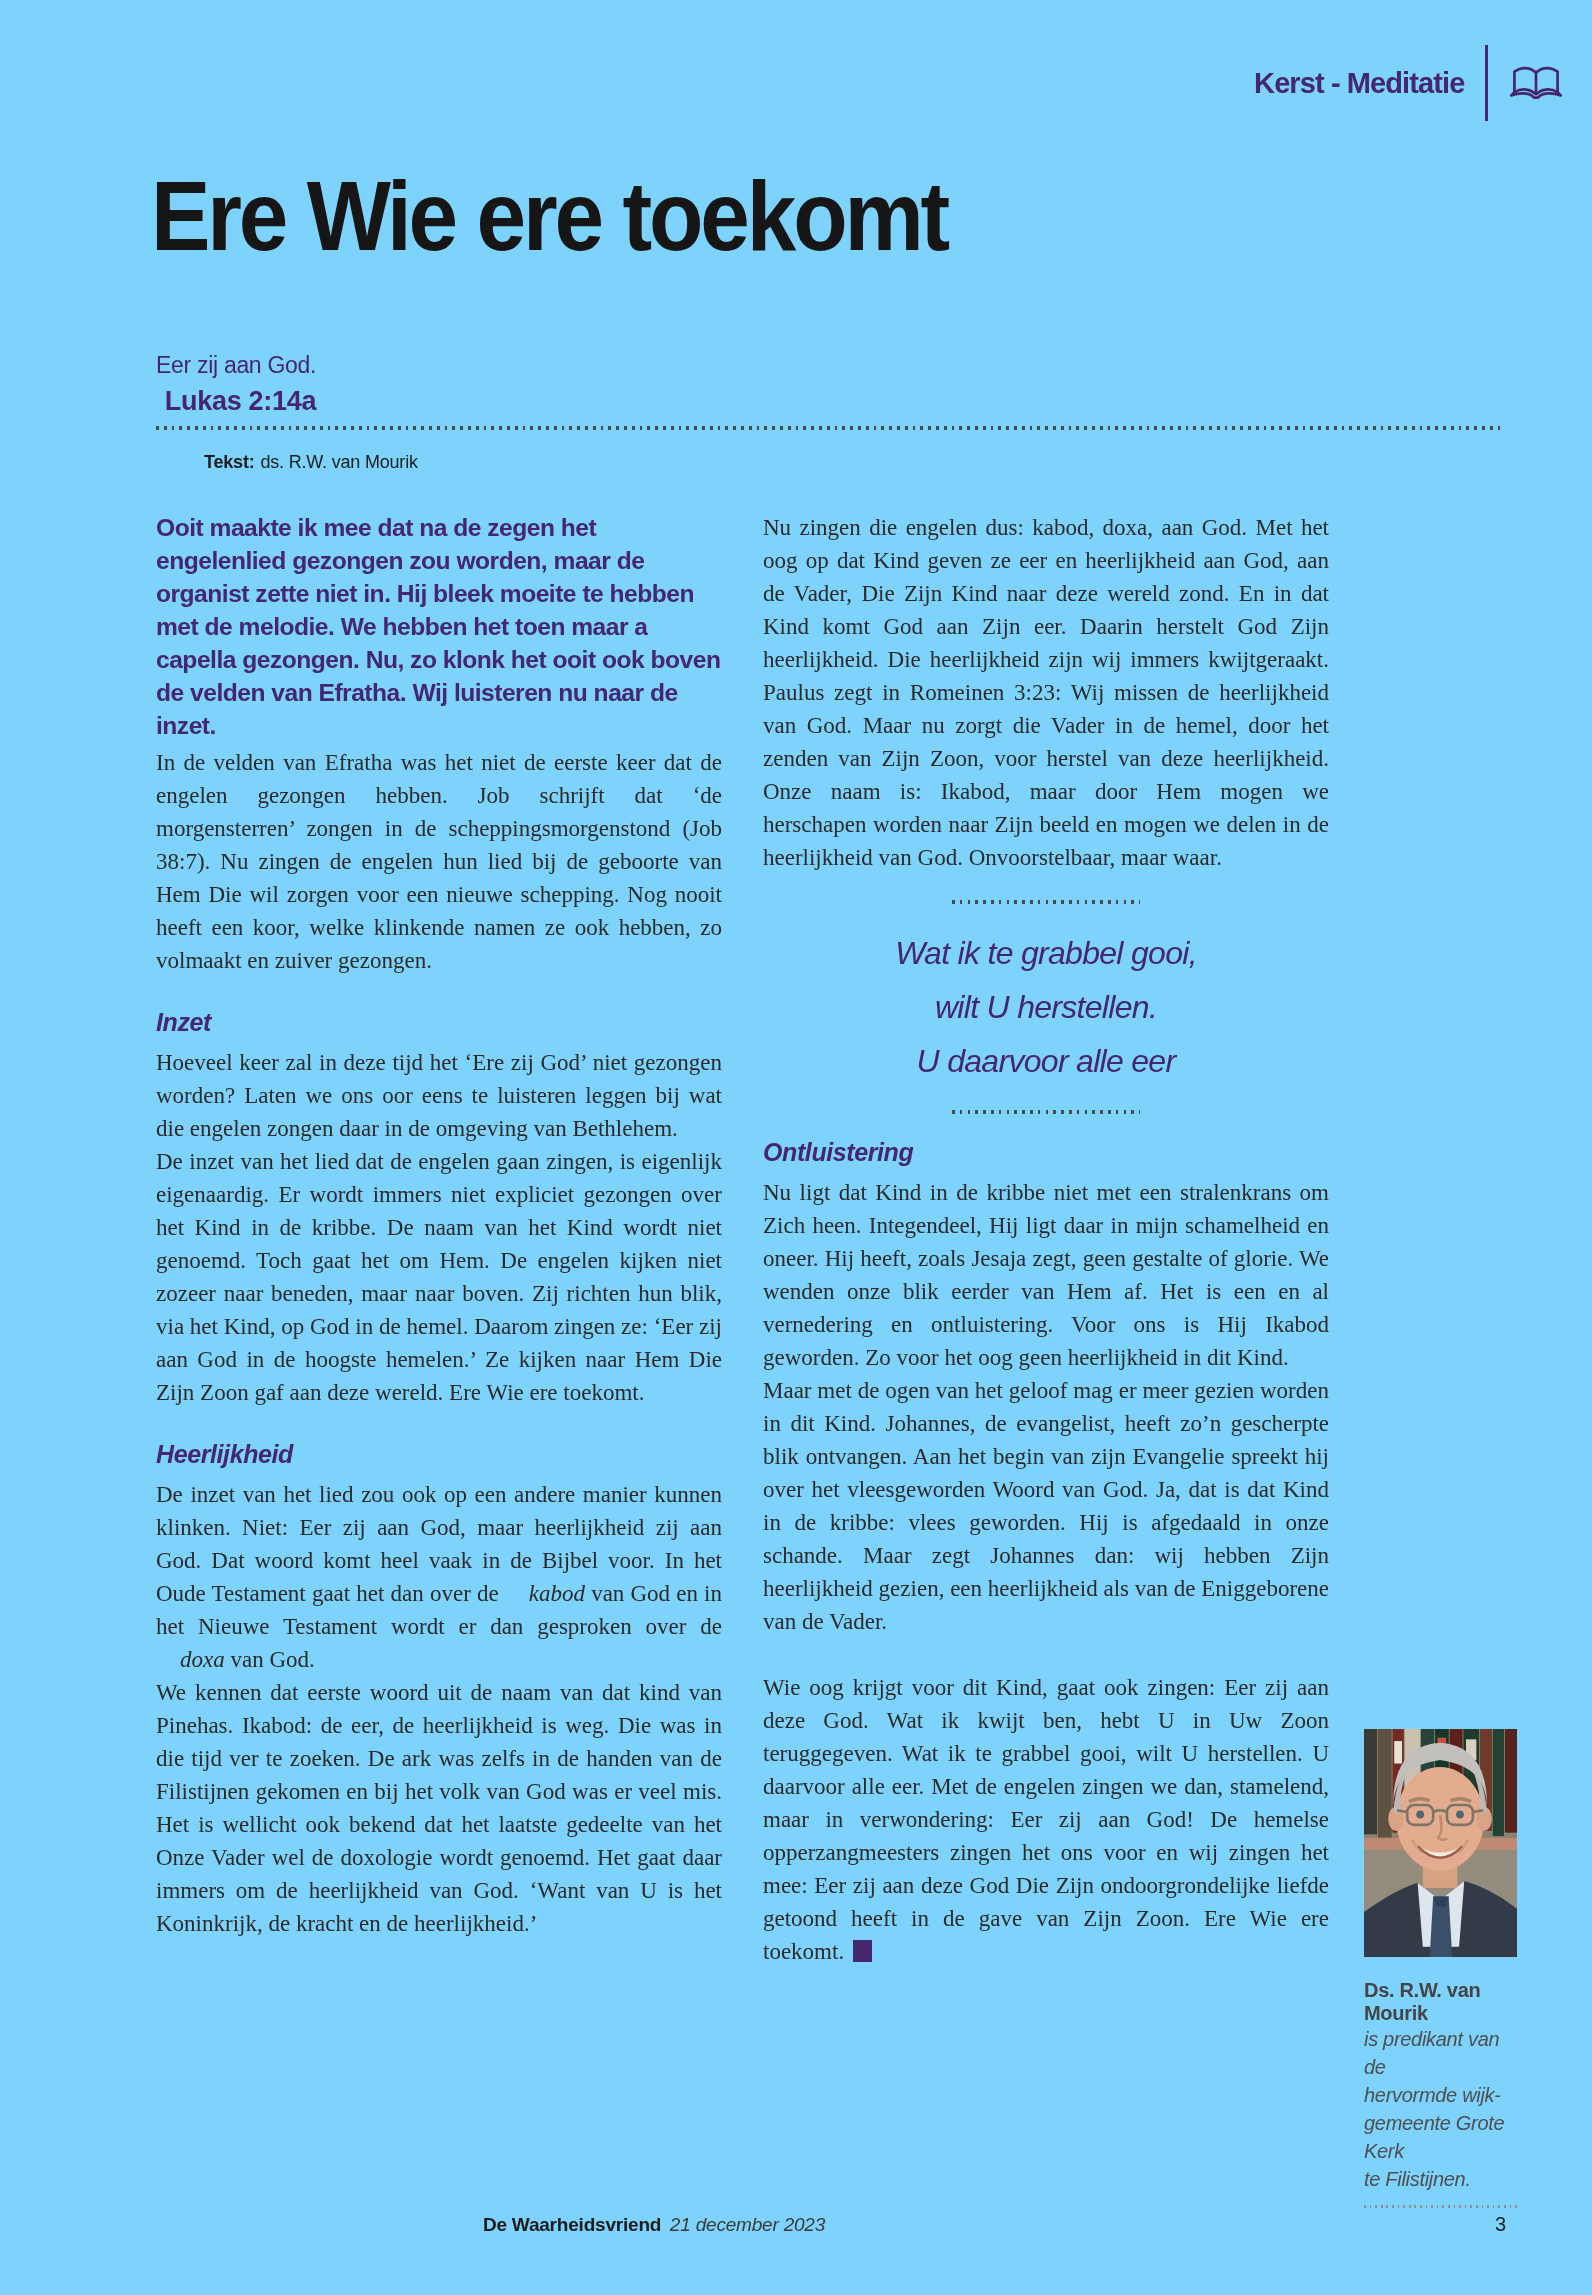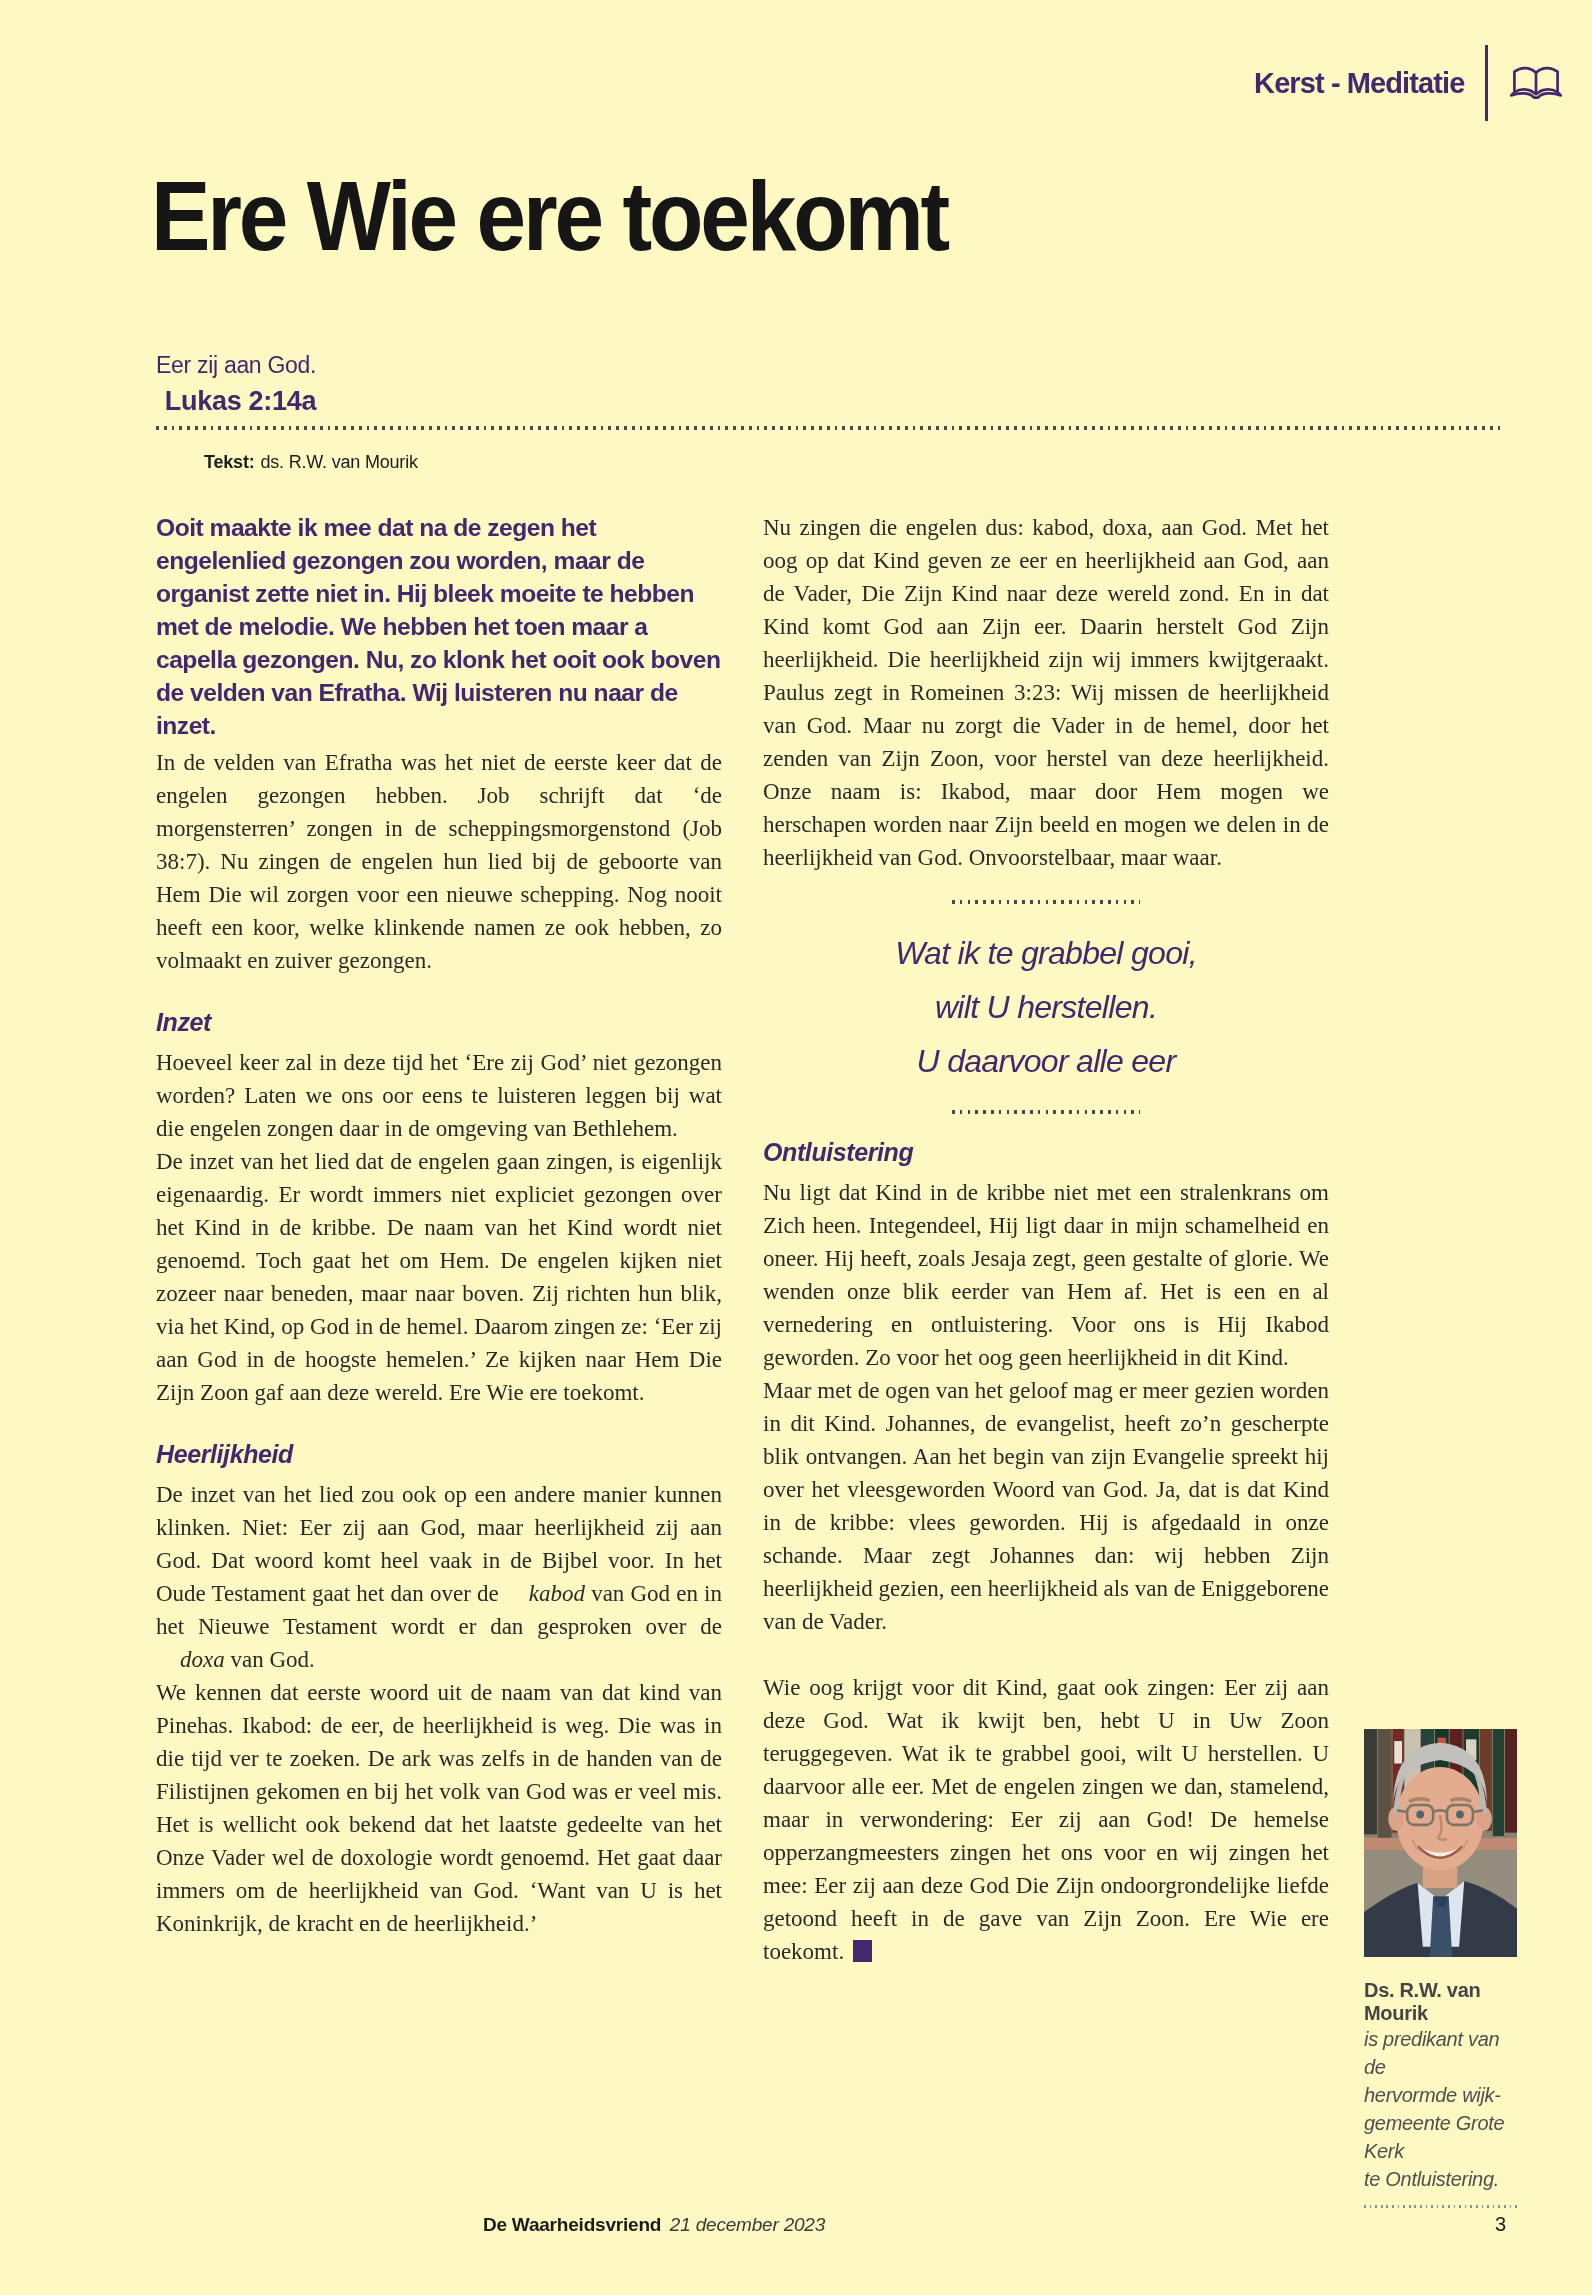--- a/index.html
+++ b/index.html
@@ -1,19 +1,19 @@
 <!DOCTYPE html>
 <html style="font-size:14px"><head>
 <meta charset="utf-8">
 <style>
   html,body{margin:0;padding:0;background:#e8e8e8;}
   .page{
     position:relative;
     width:1592px;height:2295px;
-    background:#fef9c3;
+    background:#7dd3fc;
     margin:0 auto;
     overflow:hidden;
     font-family:"Liberation Serif", serif;
     color:#2c2a29;
   }
   
   .header{
     position:absolute; top:45px; right:29px;
     display:flex; align-items:center; gap:21px;
   }
@@ -225,21 +225,21 @@
 
       <path d="M62 136 Q88 162 114 136 Q88 150 62 136 Z" fill="#f3ece2"></path>
       <path d="M62 136 Q88 162 114 136" stroke="#9c5a49" stroke-width="3" fill="none"></path>
       <path d="M56 128 Q60 138 66 142 M120 128 Q116 138 110 142" stroke="#cf9778" stroke-width="2.5" fill="none"></path>
     </svg>
     <div class="author-caption">
       <div class="author-name">Ds. R.W. van Mourik</div>
       <div class="author-line">is predikant van de</div>
       <div class="author-line">hervormde wijk-</div>
       <div class="author-line">gemeente Grote Kerk</div>
-      <div class="author-line">te Ontluistering.</div>
+      <div class="author-line">te Filistijnen.</div>
       <div class="caption-dots"></div>
     </div>
   </div>
 
   <div class="footer-center">
     <span class="mag">De Waarheidsvriend</span><span class="date">21 december 2023</span>
   </div>
   <div class="page-number">3</div>
 
 </div>

